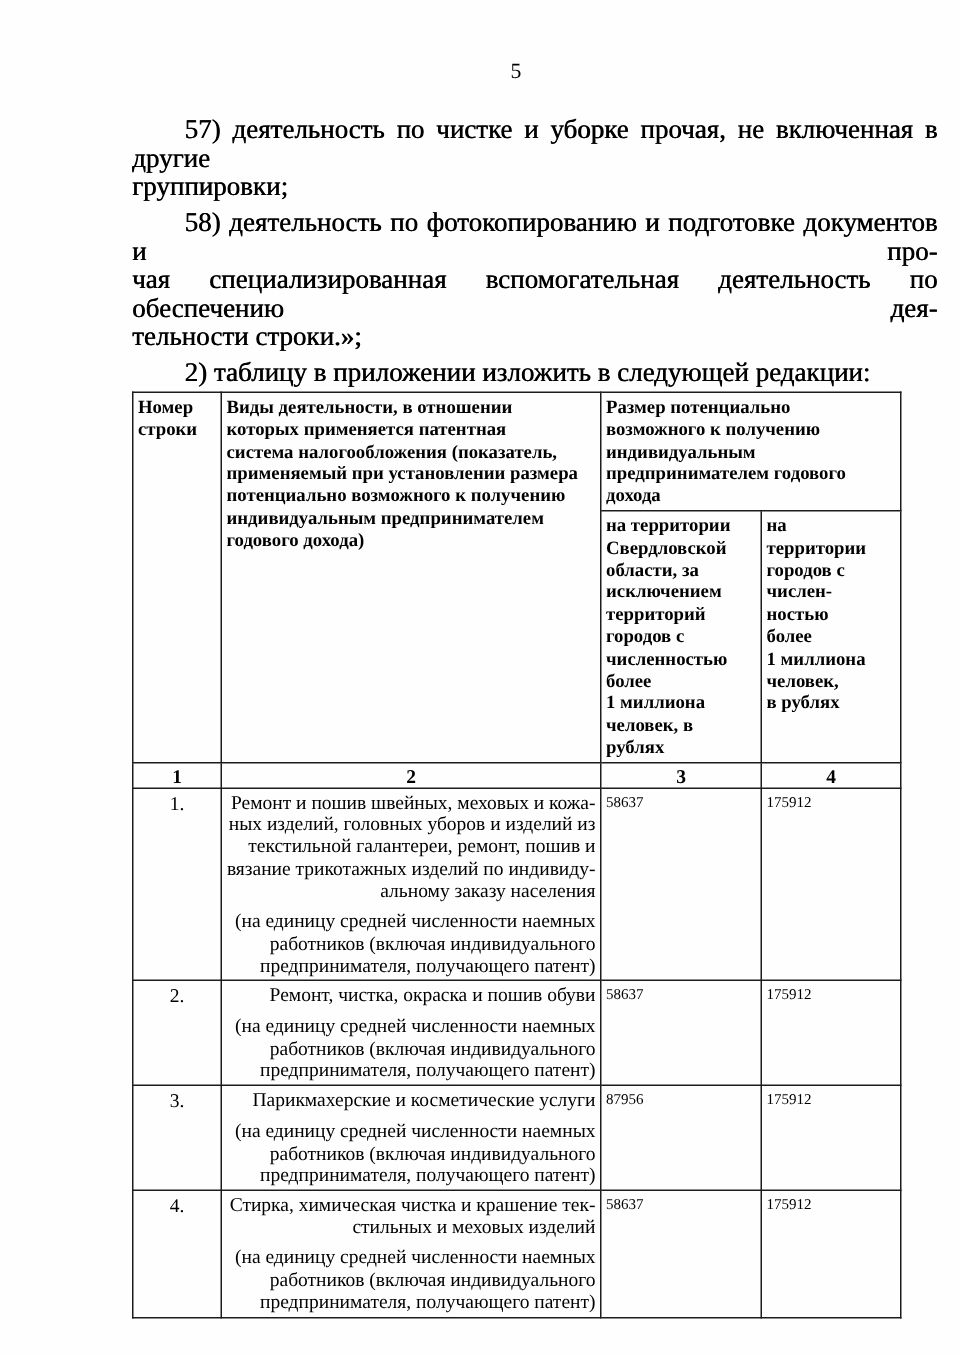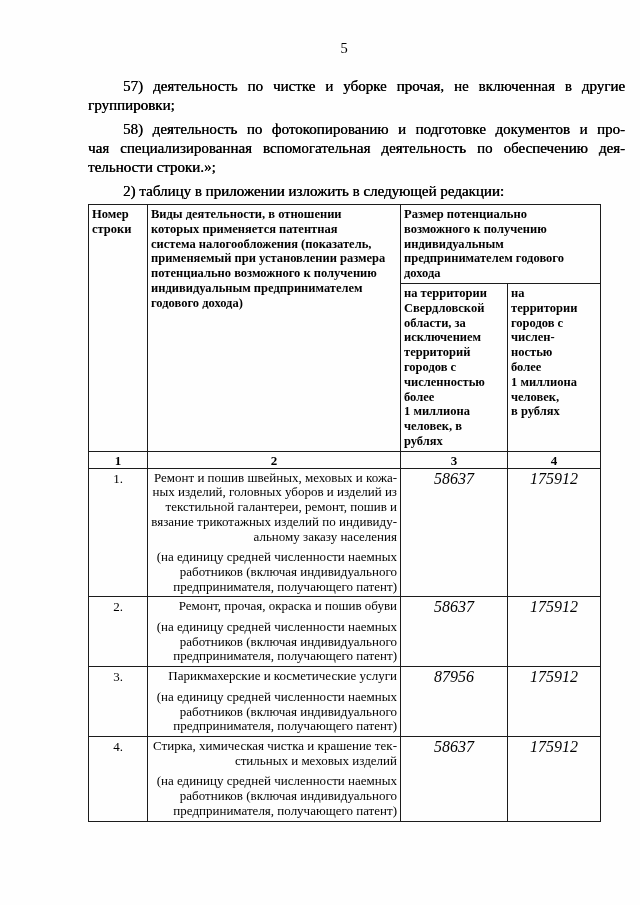--- a/index.html
+++ b/index.html
@@ -24,21 +24,21 @@
     width: 512px;
     text-align: center;
     font-size: 14.5px;
     line-height: 16px;
   }
   
   .intro {
     margin-left: 88px;
     width: 537px;
     margin-top: 21px;
-    font-size: 15px;
+    font-size: 18px;
     line-height: 19px;
     text-shadow: 0.35px 0 0 currentColor; 
   }
   .para { margin: 0 0 5px 0; }
   .para:last-child { margin-bottom: 0; }
   .ln { text-align: justify; text-align-last: justify; }
   .ln-first { text-indent: 35px; }
   .ln-last { text-align: right; text-align-last: left; }
 
   
@@ -87,25 +87,24 @@
   td.cell-activity {
     font-size: 13px;
     line-height: 14.7px;
     text-align: right;
     padding: 3px 4px 2px 6px;
   }
   td.cell-activity p { margin: 0; }
   td.cell-activity p.unit { margin-top: 6px; }
   td.cell-value {
     vertical-align: bottom;
-    text-align: center;
-    font-size: 16px;
+    text-align: left;
+    font-size: 10px;
     line-height: 15px;
     padding: 0 7px 2px 0;
-    font-style: italic;
   }
 </style>
 </head>
 <body>
 
 <div class="page">
 
   <div class="page-number">5</div>
 
   <div class="intro">
@@ -182,21 +181,21 @@
           <p class="desc">Ремонт и пошив швейных, меховых и кожа­ных изделий, головных уборов и изделий из текстильной галантереи, ремонт, пошив и вязание трикотажных изделий по индивиду­альному заказу населения</p>
           <p class="unit">(на единицу средней численности наемных работников (включая индивидуального предпринимателя, получающего патент)</p>
         </td>
         <td class="cell-value">58637</td>
         <td class="cell-value">175912</td>
       </tr>
 
       <tr class="data-2">
         <td class="cell-num">2.</td>
         <td class="cell-activity">
-          <p class="desc">Ремонт, прочая, окраска и пошив обуви</p>
+          <p class="desc">Ремонт, чистка, окраска и пошив обуви</p>
           <p class="unit">(на единицу средней численности наемных работников (включая индивидуального предпринимателя, получающего патент)</p>
         </td>
         <td class="cell-value">58637</td>
         <td class="cell-value">175912</td>
       </tr>
 
       <tr class="data-3">
         <td class="cell-num">3.</td>
         <td class="cell-activity">
           <p class="desc">Парикмахерские и косметические услуги</p>

